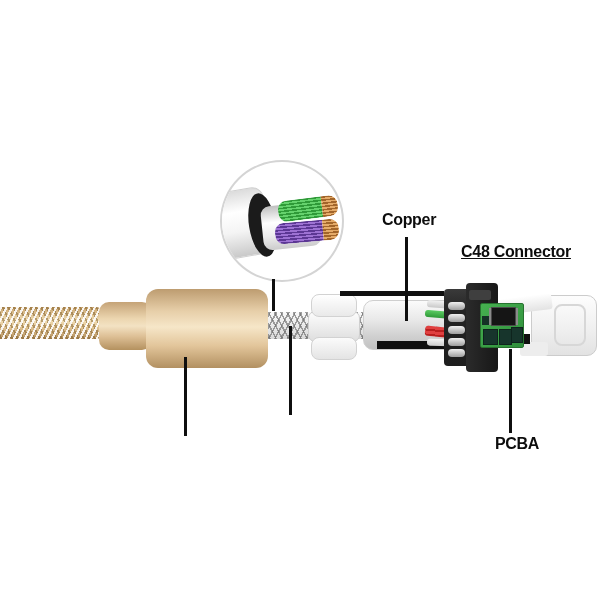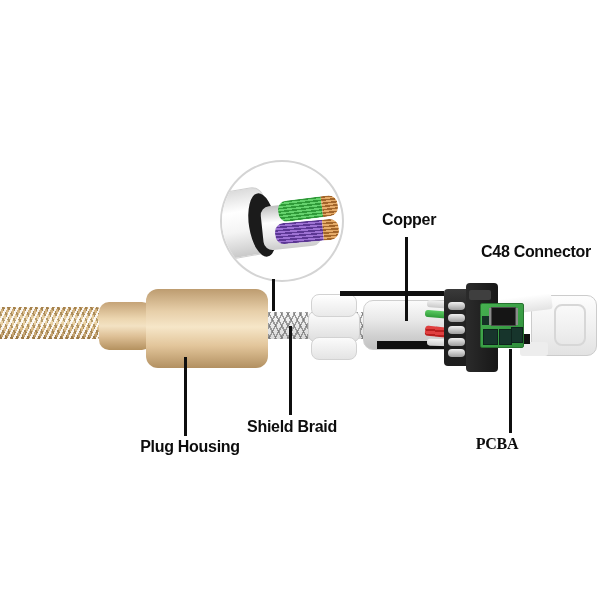--- a/index.html
+++ b/index.html
@@ -11,24 +11,24 @@
   
   .diagram-title{
     top:131px;left:281px;transform:translateX(-50%);
     font-size:18px;font-weight:800;letter-spacing:-0.4px;white-space:nowrap;color:#0d0d0d;
   }
   .callout-label{
     font-size:16px;font-weight:800;letter-spacing:-0.3px;white-space:nowrap;color:#0d0d0d;
     transform:translateX(-50%);
   }
   .lbl-solder{top:211px;left:409px;}
-  .lbl-c48{top:243px;left:536px;}
+  .lbl-c48{top:243px;left:516px;text-decoration:underline;}
   .lbl-shield{top:418px;left:292px;}
   .lbl-plug{top:438px;left:190px;}
-  .lbl-pcba{top:435px;left:497px;font-family:Liberation Serif, serif;}
+  .lbl-pcba{top:435px;left:517px;}
   
   .pline{width:3px;background:#0f0f0f;z-index:40;}
   .pl-cores{left:272px;top:279px;height:32px;}
   .pl-solder{left:405px;top:237px;height:84px;}
   .pl-plug{left:184px;top:357px;height:79px;}
   .pl-shield{left:289px;top:326px;height:89px;}
   .pl-pcba{left:509px;top:349px;height:84px;}
   
   .magnifier{
     left:220px;top:160px;width:120px;height:118px;border-radius:50%;
@@ -189,17 +189,15 @@
   <div class="abs pcb-comp3"></div>
 
   <div class="abs pline pl-cores"></div>
   <div class="abs pline pl-solder"></div>
   <div class="abs pline pl-plug"></div>
   <div class="abs pline pl-shield"></div>
   <div class="abs pline pl-pcba"></div>
 
   <div class="abs callout-label lbl-solder">Copper</div>
   <div class="abs callout-label lbl-c48">C48 Connector</div>
-  <div class="abs callout-label lbl-shield">Shield Braid</div>
-  <div class="abs callout-label lbl-plug">Plug Housing</div>
   <div class="abs callout-label lbl-pcba">PCBA</div>
 
 </div>
 
 </body></html>

